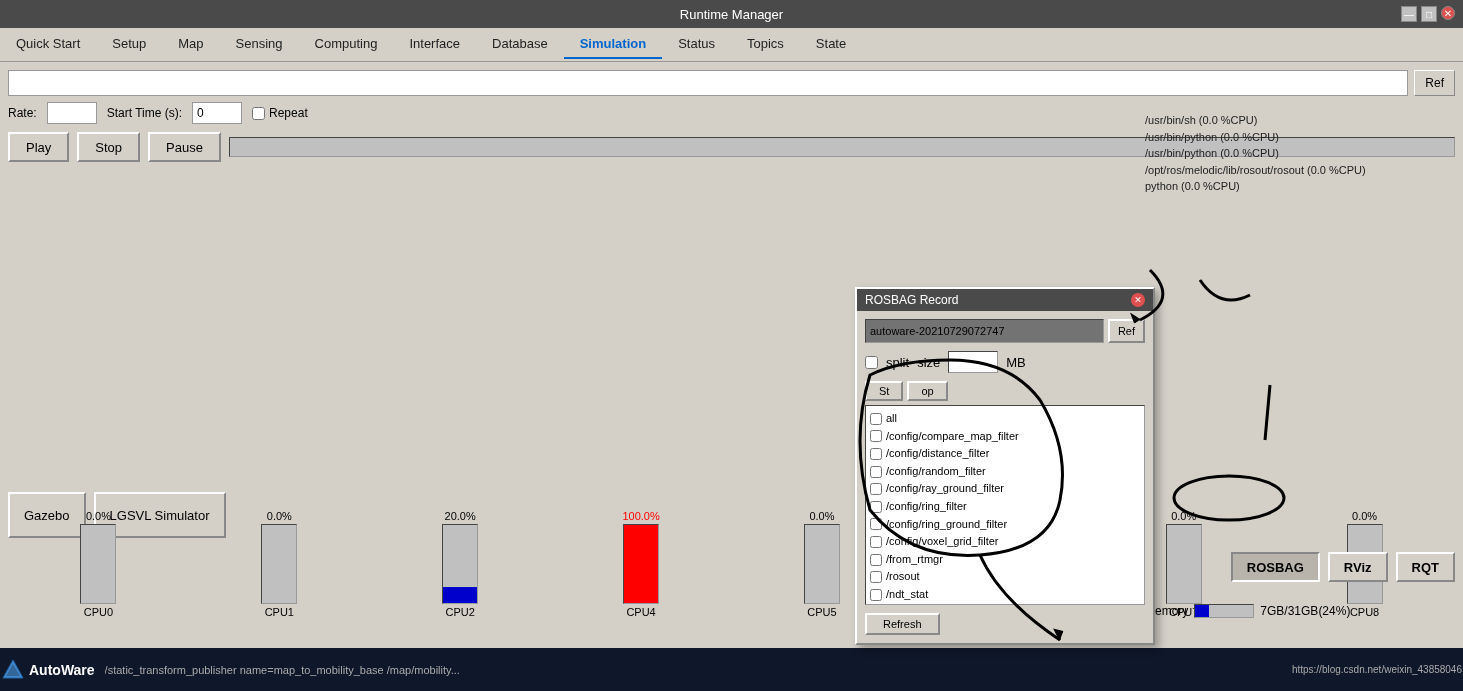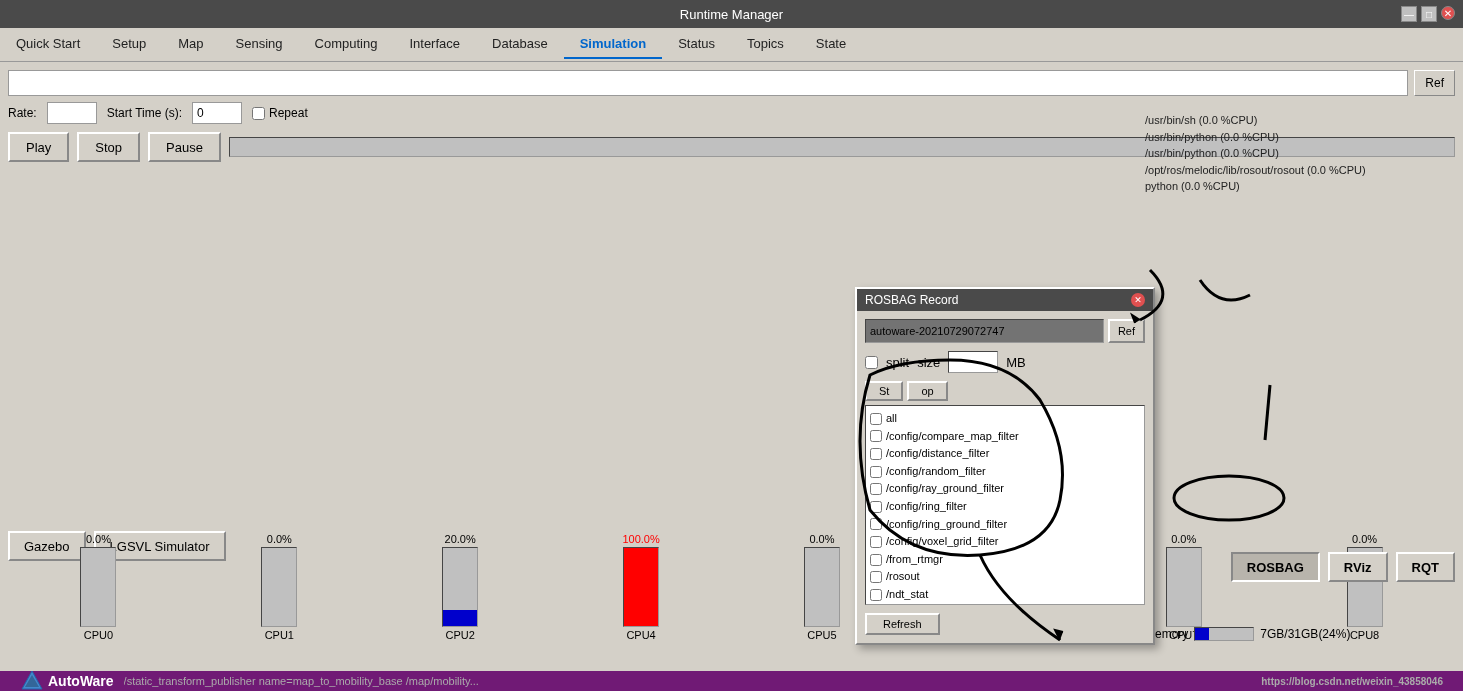--- a/index.html
+++ b/index.html
@@ -143,21 +143,21 @@
       border: 1px inset #999;
     }
     .simulator-row {
       position: absolute;
       bottom: 110px;
       left: 8px;
       display: flex;
       gap: 8px;
     }
     .sim-btn {
-      height: 30px;
+      height: 46px;
       padding: 4px 14px;
       background: #d4d0c8;
       border: 2px solid;
       border-color: #fff #888 #888 #fff;
       cursor: pointer;
       font-size: 13px;
     }
     .cpu-monitor {
       position: absolute;
       bottom: 30px;
@@ -221,25 +221,25 @@
       width: 60px;
       height: 14px;
       background: #c0c0c0;
       border: 1px inset #999;
     }
     .memory-bar-inner {
       height: 100%;
       background: #0000cc;
     }
     .bottom-bar {
-      height: 20px;
-      background: #701a75;
-      display: flex;
-      align-items: center;
-      padding: 0 20px;
+      height: 43px;
+      background: #0f172a;
+      display: flex;
+      align-items: center;
+      padding: 0 1px;
       gap: 10px;
     }
     .autoware-logo {
       display: flex;
       align-items: center;
       gap: 4px;
     }
     .autoware-logo-icon {
       width: 24px;
       height: 24px;
@@ -252,21 +252,20 @@
     .status-text {
       color: #aaa;
       font-size: 11px;
       flex: 1;
       overflow: hidden;
       white-space: nowrap;
     }
     .url-text {
       color: #aaa;
       font-size: 10px;
-      font-weight: bold;
     }
 
     
     .modal-overlay {
       position: absolute;
       top: 225px;
       left: 855px;
       width: 300px;
       background: #d4d0c8;
       border: 2px solid;

